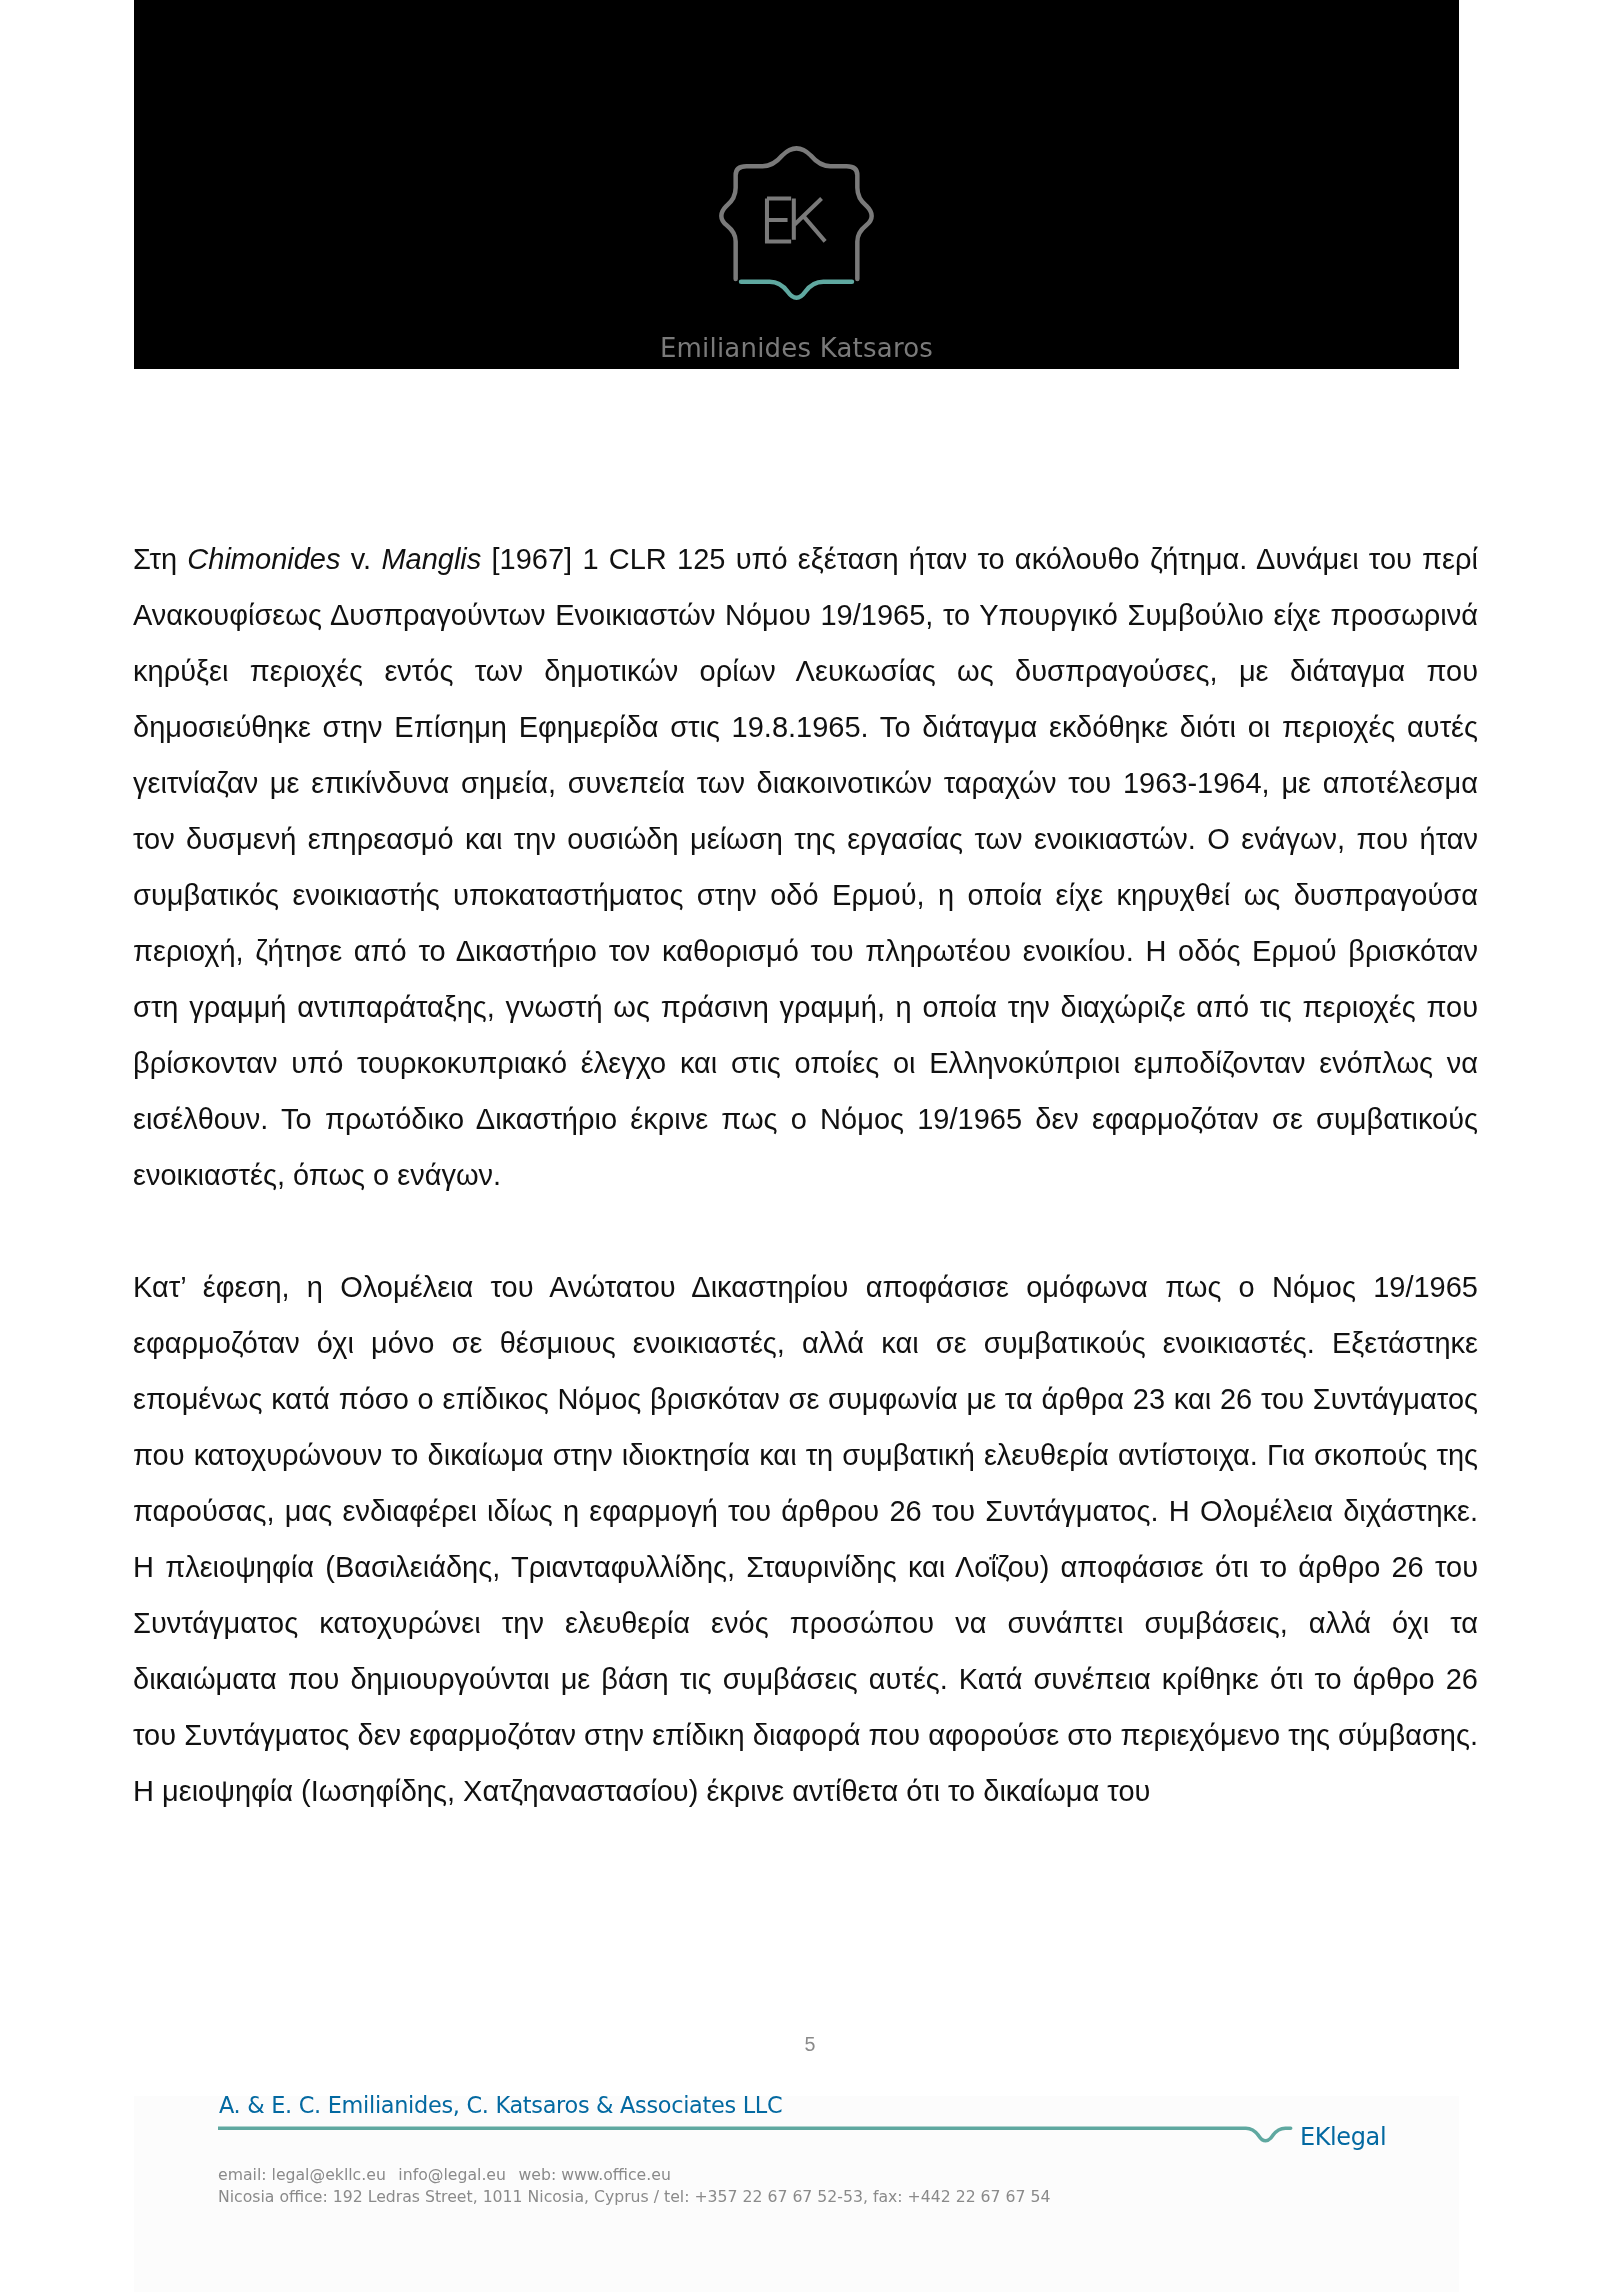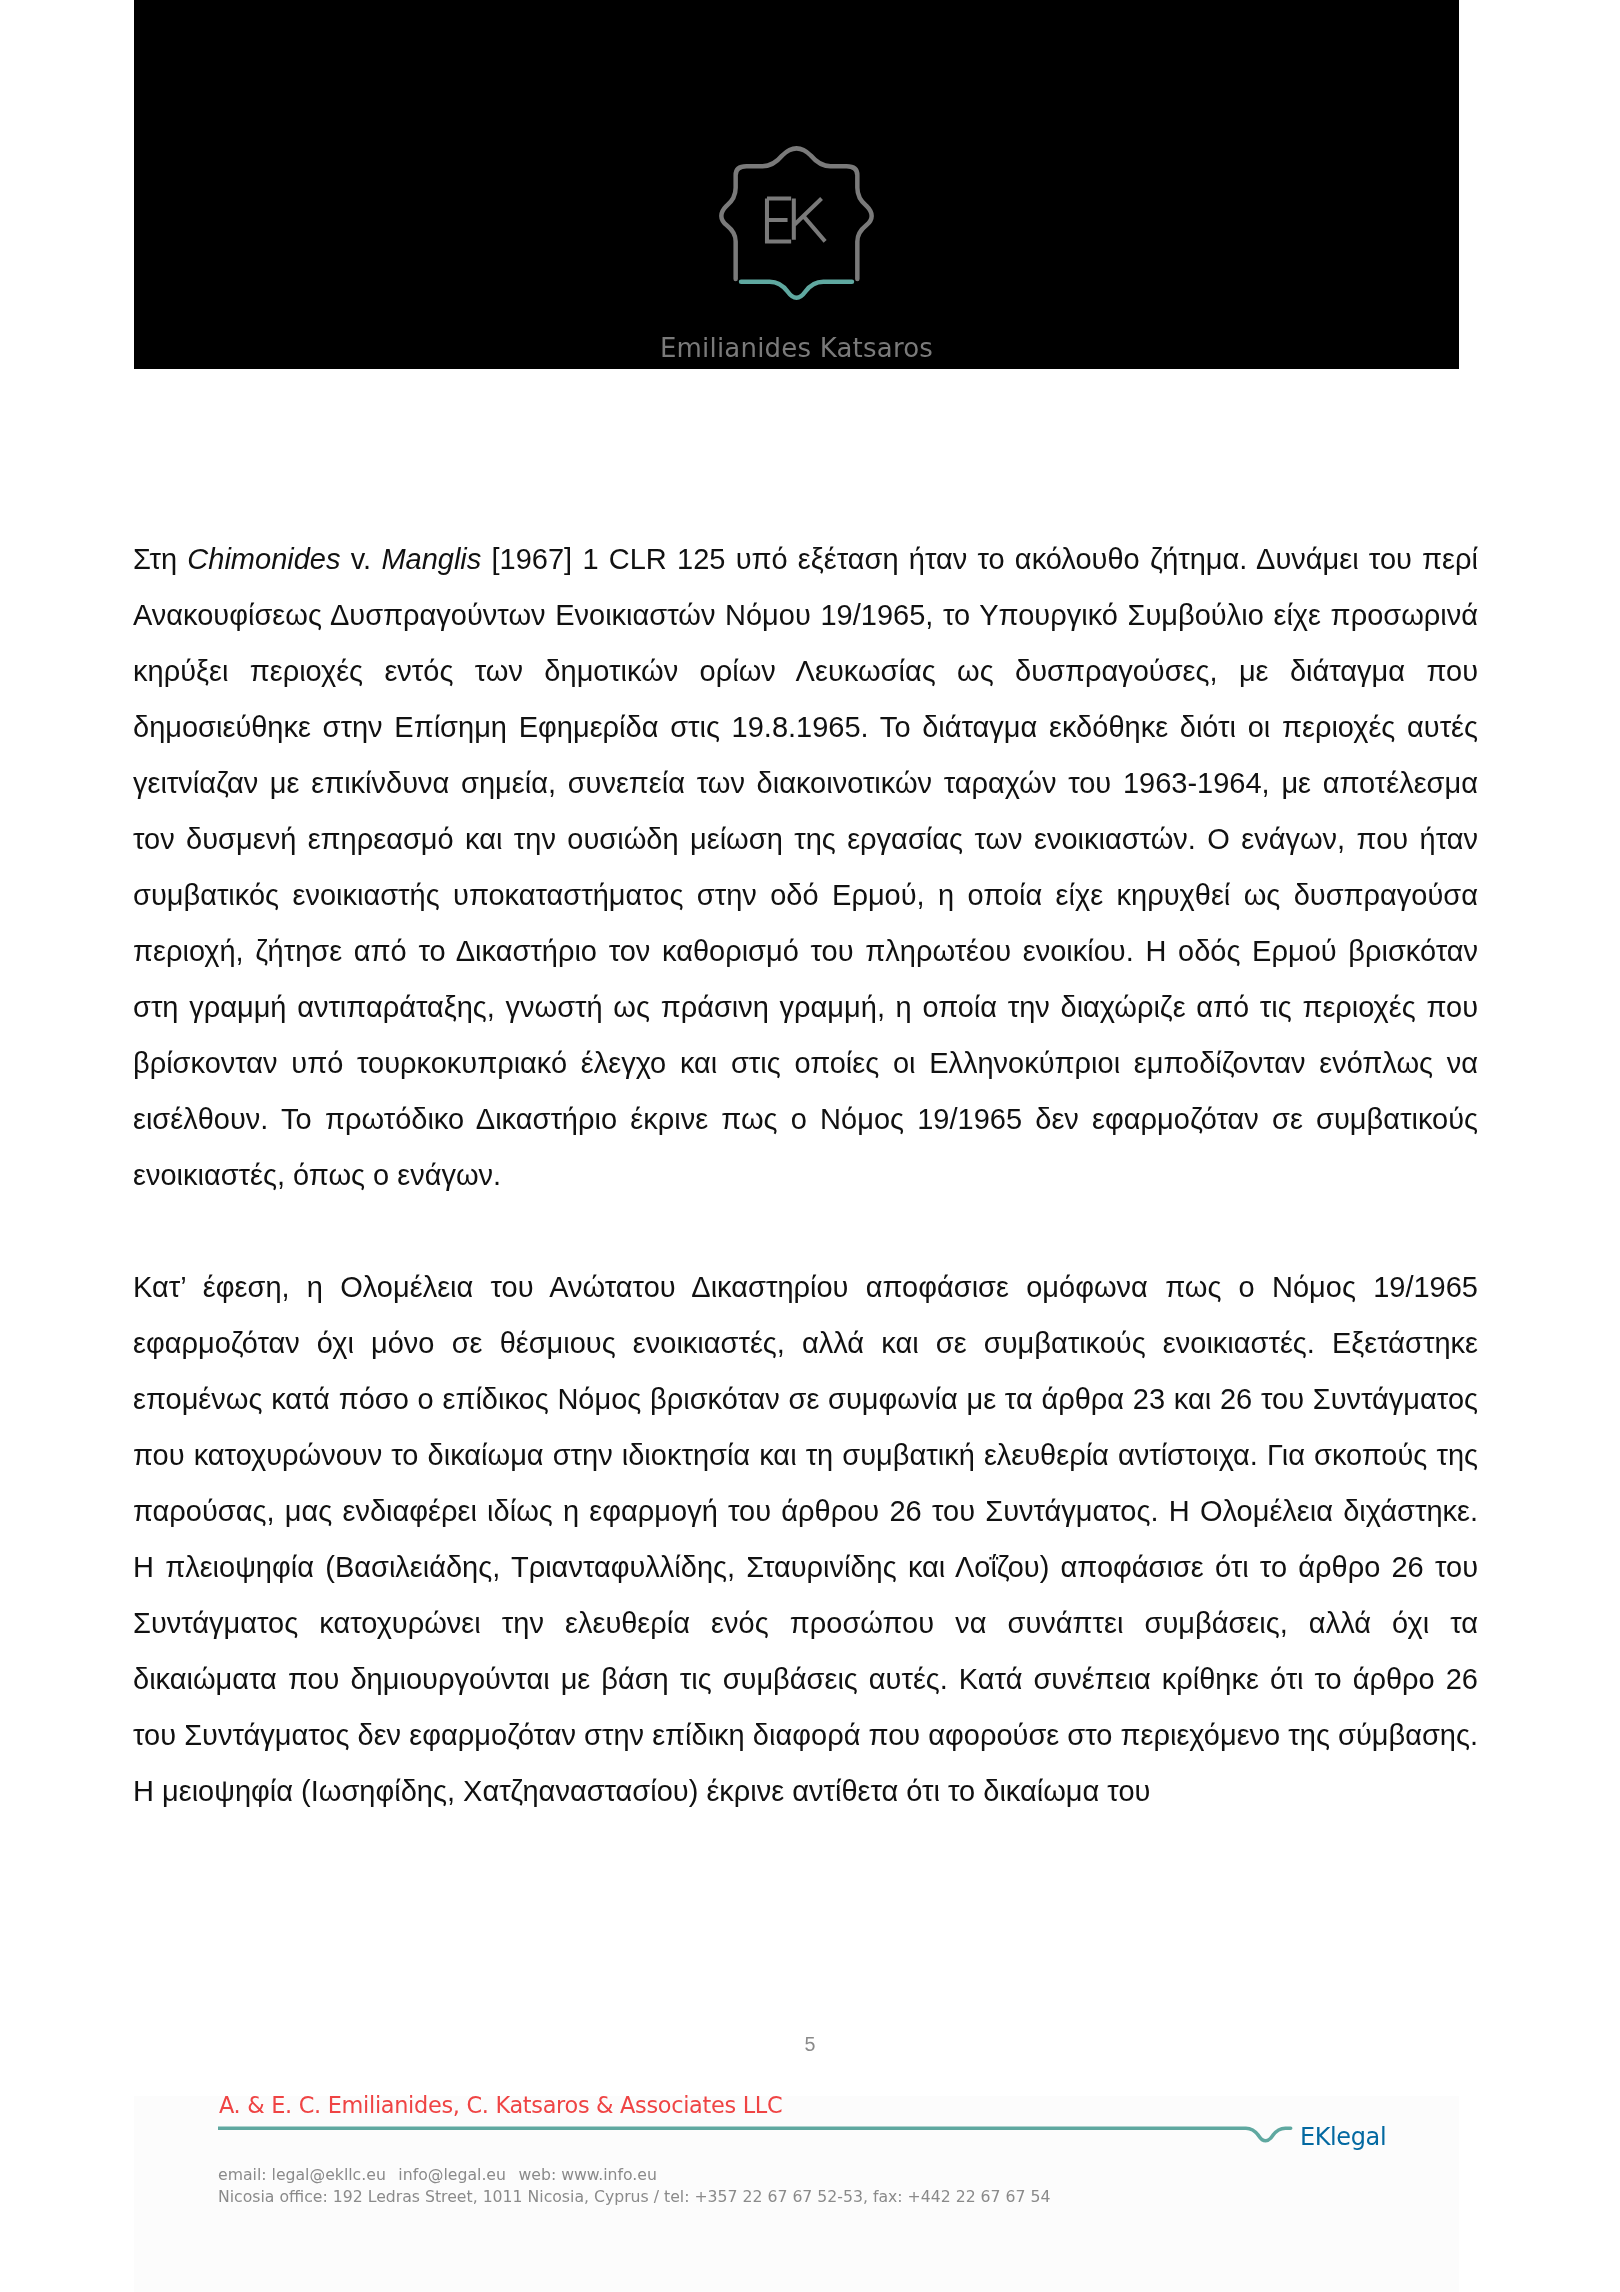--- a/index.html
+++ b/index.html
@@ -74,21 +74,21 @@
       width: 1325px;
       height: 197px;
       background: #fcfcfc;
     }
     .firm-name {
       position: absolute;
       left: 219px;
       top: 2092px;
       font-family: "DejaVu Sans", sans-serif;
       font-size: 22.4px;
-      color: #ef4444;
+      color: #0369a1;
       letter-spacing: -0.3px;
     }
     .footer-rule {
       position: absolute;
       left: 218px;
       top: 2121px;
       width: 1164px;
       height: 36px;
     }
     .eklegal {
@@ -145,17 +145,17 @@
 <div class="footer-band"></div>
 <div class="firm-name">A. &amp; E. C. Emilianides, C. Katsaros &amp; Associates LLC</div>
 <div class="footer-rule">
   <svg width="1164" height="36" viewBox="0 0 1300 40">
     <path d="M0 8 L1148 8 Q1156 8 1162 16 Q1170 28 1178 16 Q1184 8 1192 8 L1198 8" fill="none" stroke="#5fa8a0" stroke-width="4" stroke-linecap="round"></path>
   </svg>
 </div>
 <div class="eklegal">EKlegal</div>
 <div class="contact">
   <div>
-    <span>email: legal@ekllc.eu</span><span class="gap"></span><span>info@legal.eu</span><span class="gap"></span><span>web: www.info.eu</span>
+    <span>email: legal@ekllc.eu</span><span class="gap"></span><span>info@legal.eu</span><span class="gap"></span><span>web: www.office.eu</span>
   </div>
   <div>Nicosia office: 192 Ledras Street, 1011 Nicosia, Cyprus  /  tel: +357 22 67 67 52-53, fax: +442 22 67 67 54</div>
 </div>
 
 
 </body></html>

